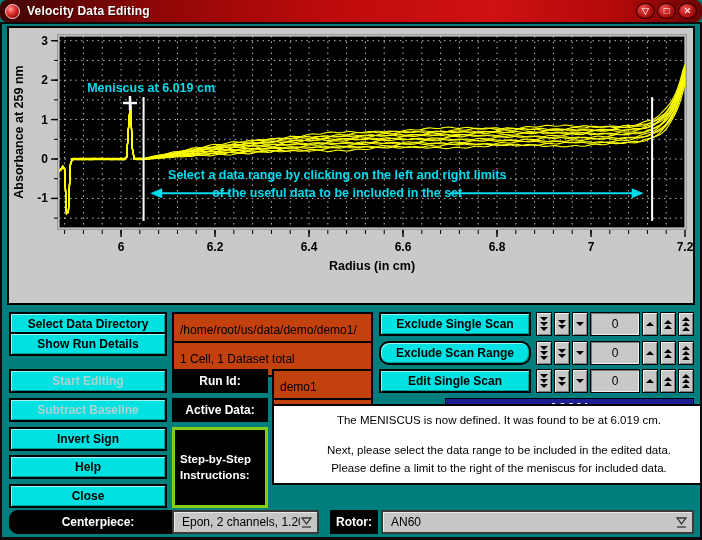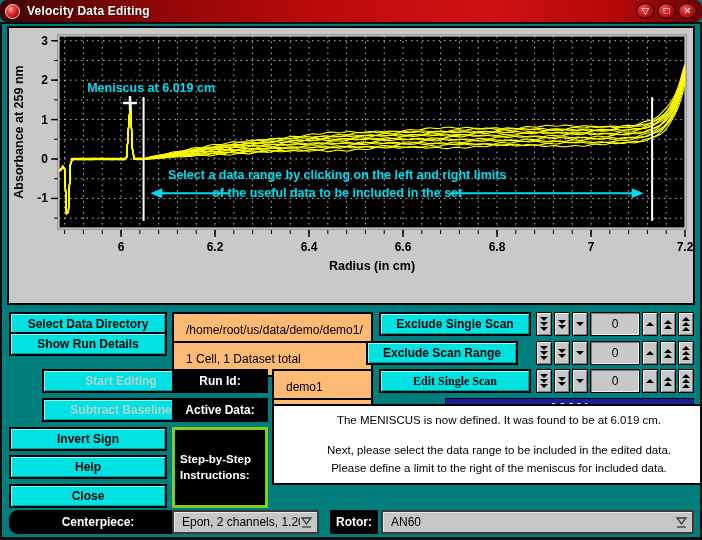--- a/index.html
+++ b/index.html
@@ -26,25 +26,25 @@
   
   .chart-panel { position:absolute; left:7px; top:26px; width:688px; height:279px;
     background:#c9c9c9; border:2px solid #000; }
   .chart-title { text-align:center; font-weight:bold; font-size:13.5px; color:#000; padding-top:7px; height:27px; }
 
   
   .cbtn { position:absolute; height:24px; background:#00e2e2; border:2px solid #000;
     box-shadow:inset 1px 1px 0 #9ef5f5, inset -1px -1px 0 #009f9f;
     font-family:"Liberation Sans",sans-serif; font-weight:bold; font-size:12px; color:#000;
     display:flex; align-items:center; justify-content:center; padding:0; cursor:default; }
-  .cbtn.disabled { color:#aed2d2;margin-left:33px; }
+  .cbtn.disabled { color:#aed2d2; }
   .blabel { position:absolute; height:24px; background:#000; color:#fff; font-weight:bold;
     font-size:12px; display:flex; align-items:center; justify-content:center; border:1px solid #000; }
-  .wfield { position:absolute; height:36px; background:#fdba74; border:2px solid #000;
-    font-size:12px; color:#000; display:flex; align-items:center; padding-left:12px; white-space:nowrap; }
+  .wfield { position:absolute; height:36px; background:#c2410c; border:2px solid #000;
+    font-size:12px; color:#000; display:flex; align-items:center; padding-left:6px; white-space:nowrap; }
   .counter { position:absolute; height:24px; display:flex; gap:2px; }
   .spin { flex:0 0 16px; height:24px; background:#c8c8c8; border:1px solid #000;
     box-shadow:inset 1px 1px 0 #f0f0f0, inset -1px -1px 0 #808080;
     display:flex; flex-direction:column; align-items:center; justify-content:center; gap:1px; padding:0; }
   .tri { width:0; height:0; border-left:4px solid transparent; border-right:4px solid transparent; }
   .tri.down { border-top:4px solid #000; }
   .tri.up   { border-bottom:4px solid #000; }
   .cval { flex:1; background:#c8c8c8; border:1px solid #000;
     box-shadow:inset 1px 1px 0 #7a7a7a, inset -1px -1px 0 #efefef;
     font-size:12px; display:flex; align-items:center; justify-content:center; }
@@ -249,21 +249,21 @@
       </button>
       <button class="spin">
         <div class="tri up"></div>
         <div class="tri up"></div>
         <div class="tri up"></div>
       </button>
     </div>
 
   <button class="cbtn" style="left:9px; top:332px; width:158px;">Show Run Details</button>
   <div class="wfield" style="left:172px; top:341px; width:201px;">1 Cell, 1 Dataset total</div>
-  <button class="cbtn" style="left:366px; top:341px; width:152px;">Exclude Scan Range</button>
+  <button class="cbtn" style="left:379px; top:341px; width:152px;border-radius:10px;">Exclude Scan Range</button>
   <div class="counter" style="left:536px; top:341px; width:158px;">
       <button class="spin">
         <div class="tri down"></div>
         <div class="tri down"></div>
         <div class="tri down"></div>
       </button>
       <button class="spin">
         <div class="tri down"></div>
         <div class="tri down"></div>
       </button>
@@ -281,21 +281,21 @@
       <button class="spin">
         <div class="tri up"></div>
         <div class="tri up"></div>
         <div class="tri up"></div>
       </button>
     </div>
 
   <button class="cbtn disabled" style="left:9px; top:369px; width:158px;">Start Editing</button>
   <div class="blabel" style="left:172px; top:369px; width:96px;">Run Id:</div>
   <div class="wfield" style="left:272px; top:369px; width:101px;">demo1</div>
-  <button class="cbtn" style="left:379px; top:369px; width:152px;font-family:Liberation Serif, serif;">Edit Single Scan</button>
+  <button class="cbtn" style="left:379px; top:369px; width:152px;">Edit Single Scan</button>
   <div class="counter" style="left:536px; top:369px; width:158px;">
       <button class="spin">
         <div class="tri down"></div>
         <div class="tri down"></div>
         <div class="tri down"></div>
       </button>
       <button class="spin">
         <div class="tri down"></div>
         <div class="tri down"></div>
       </button>

